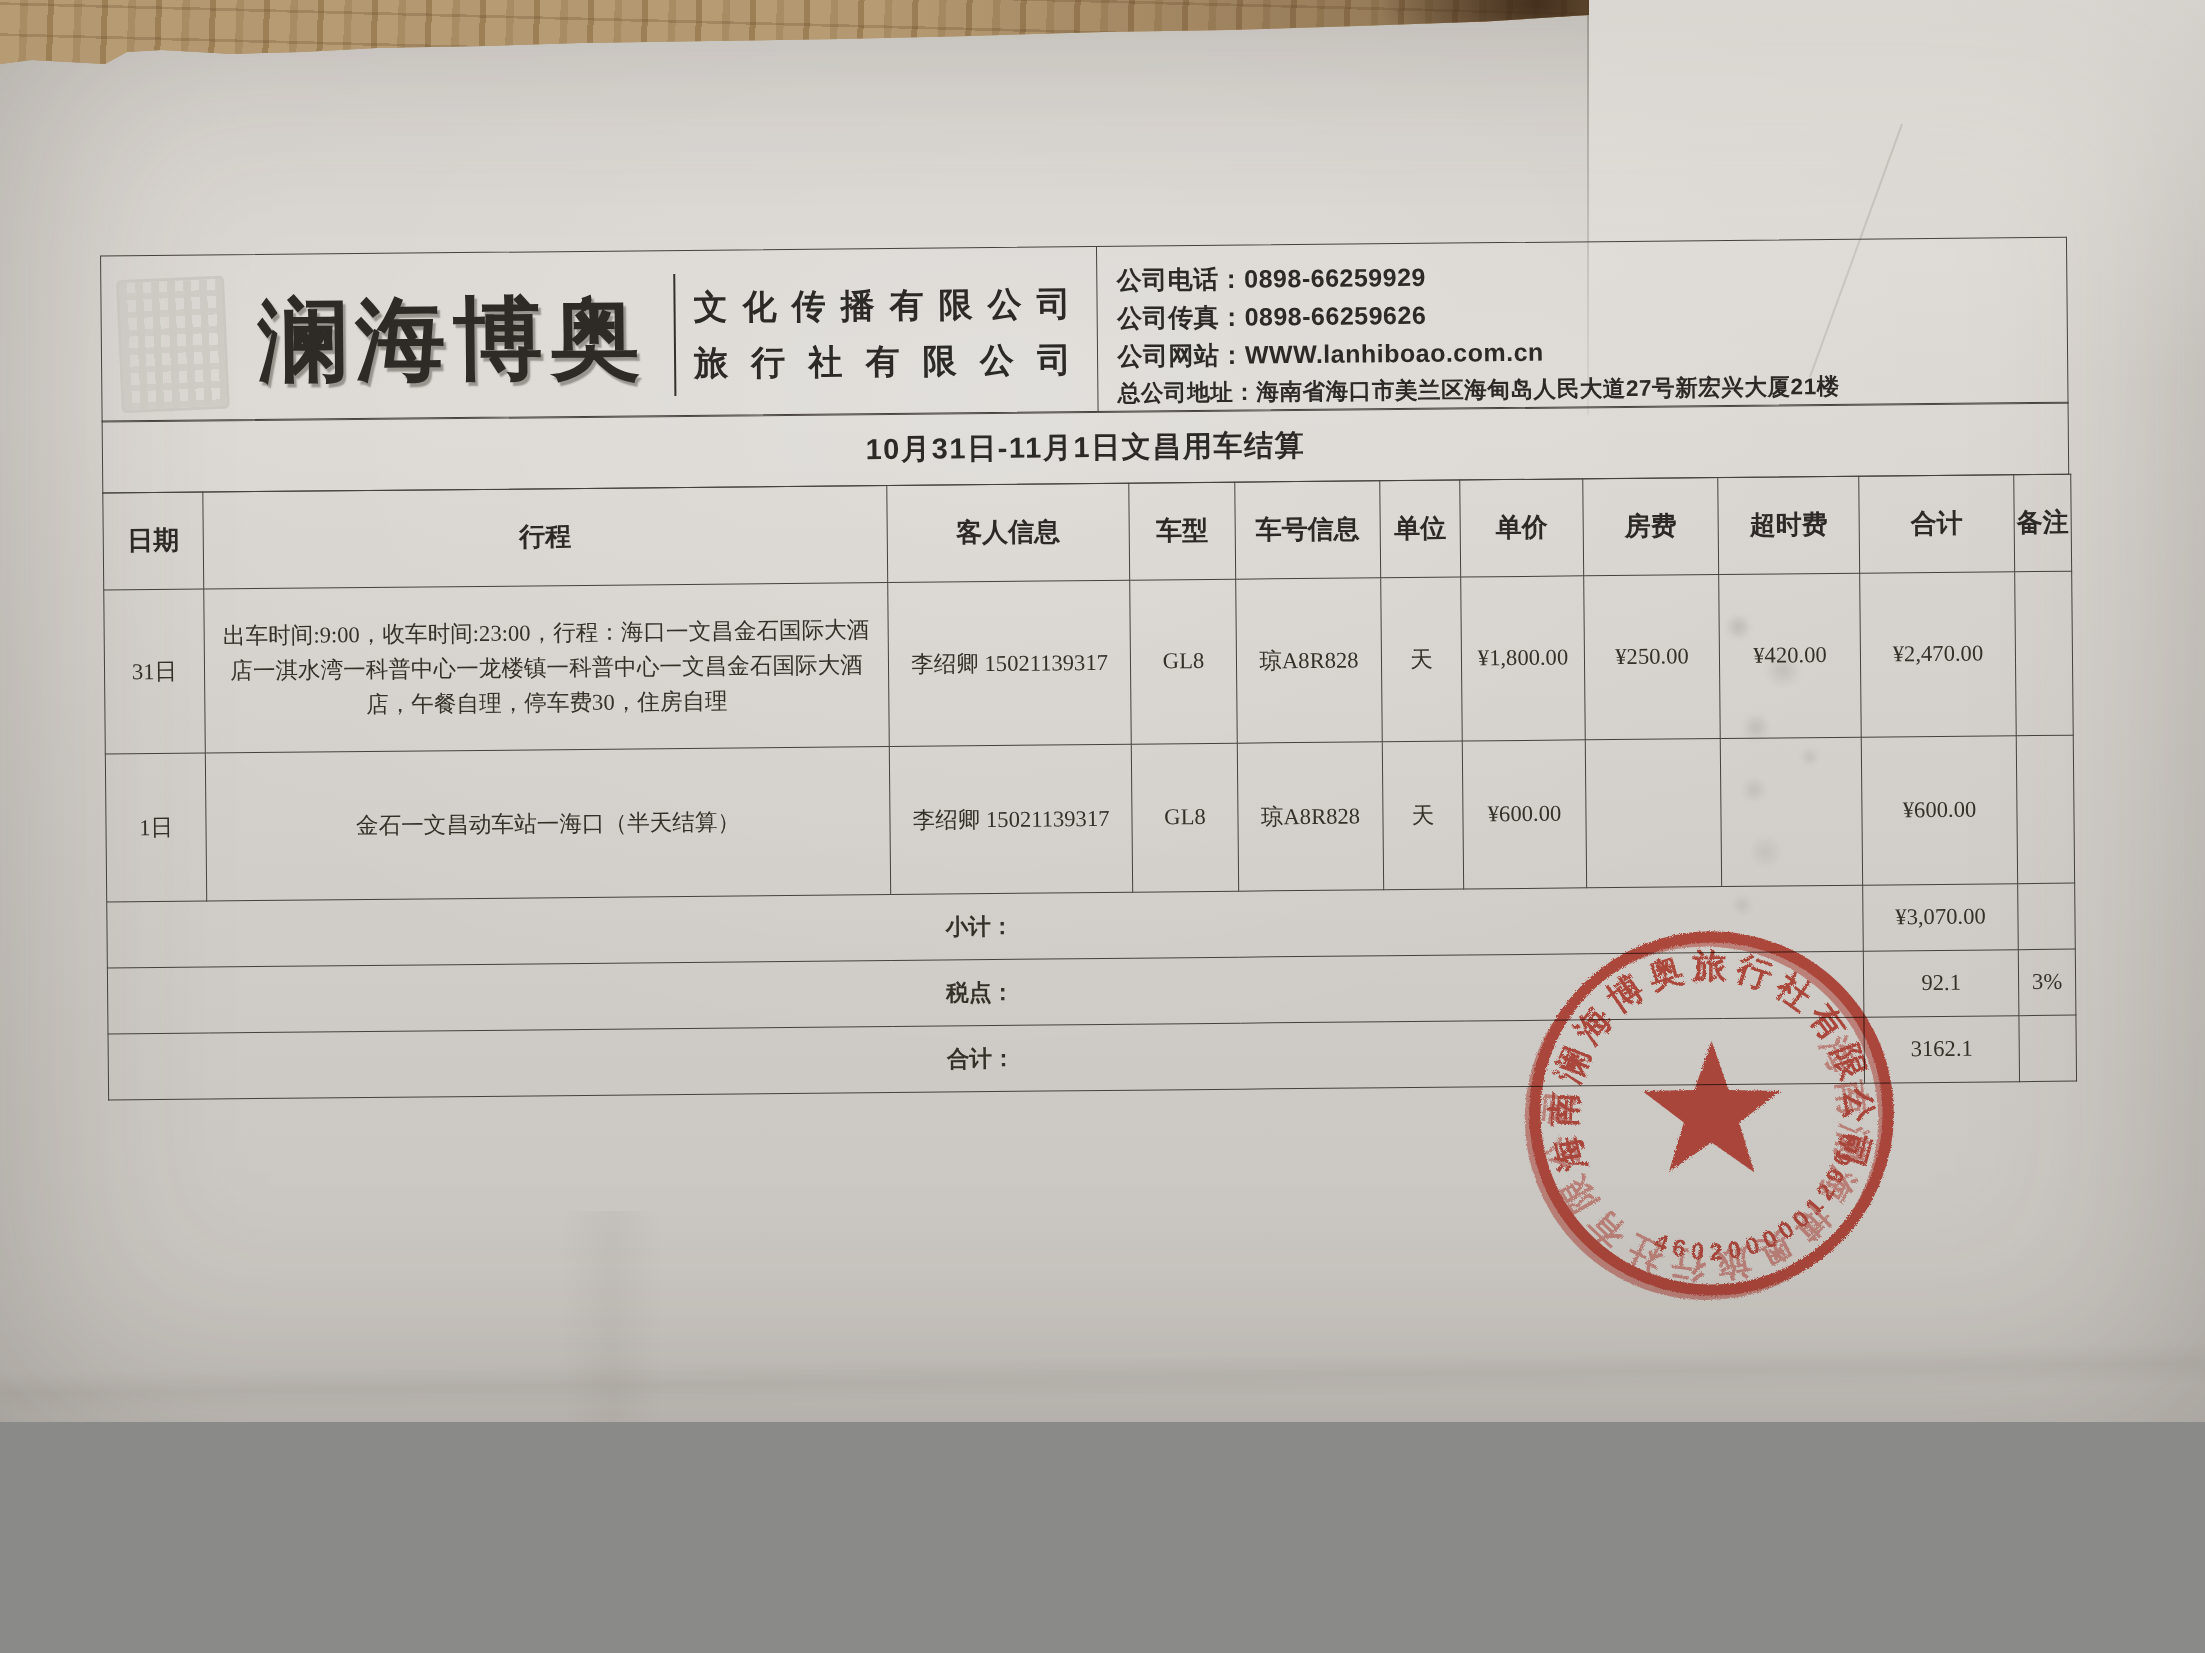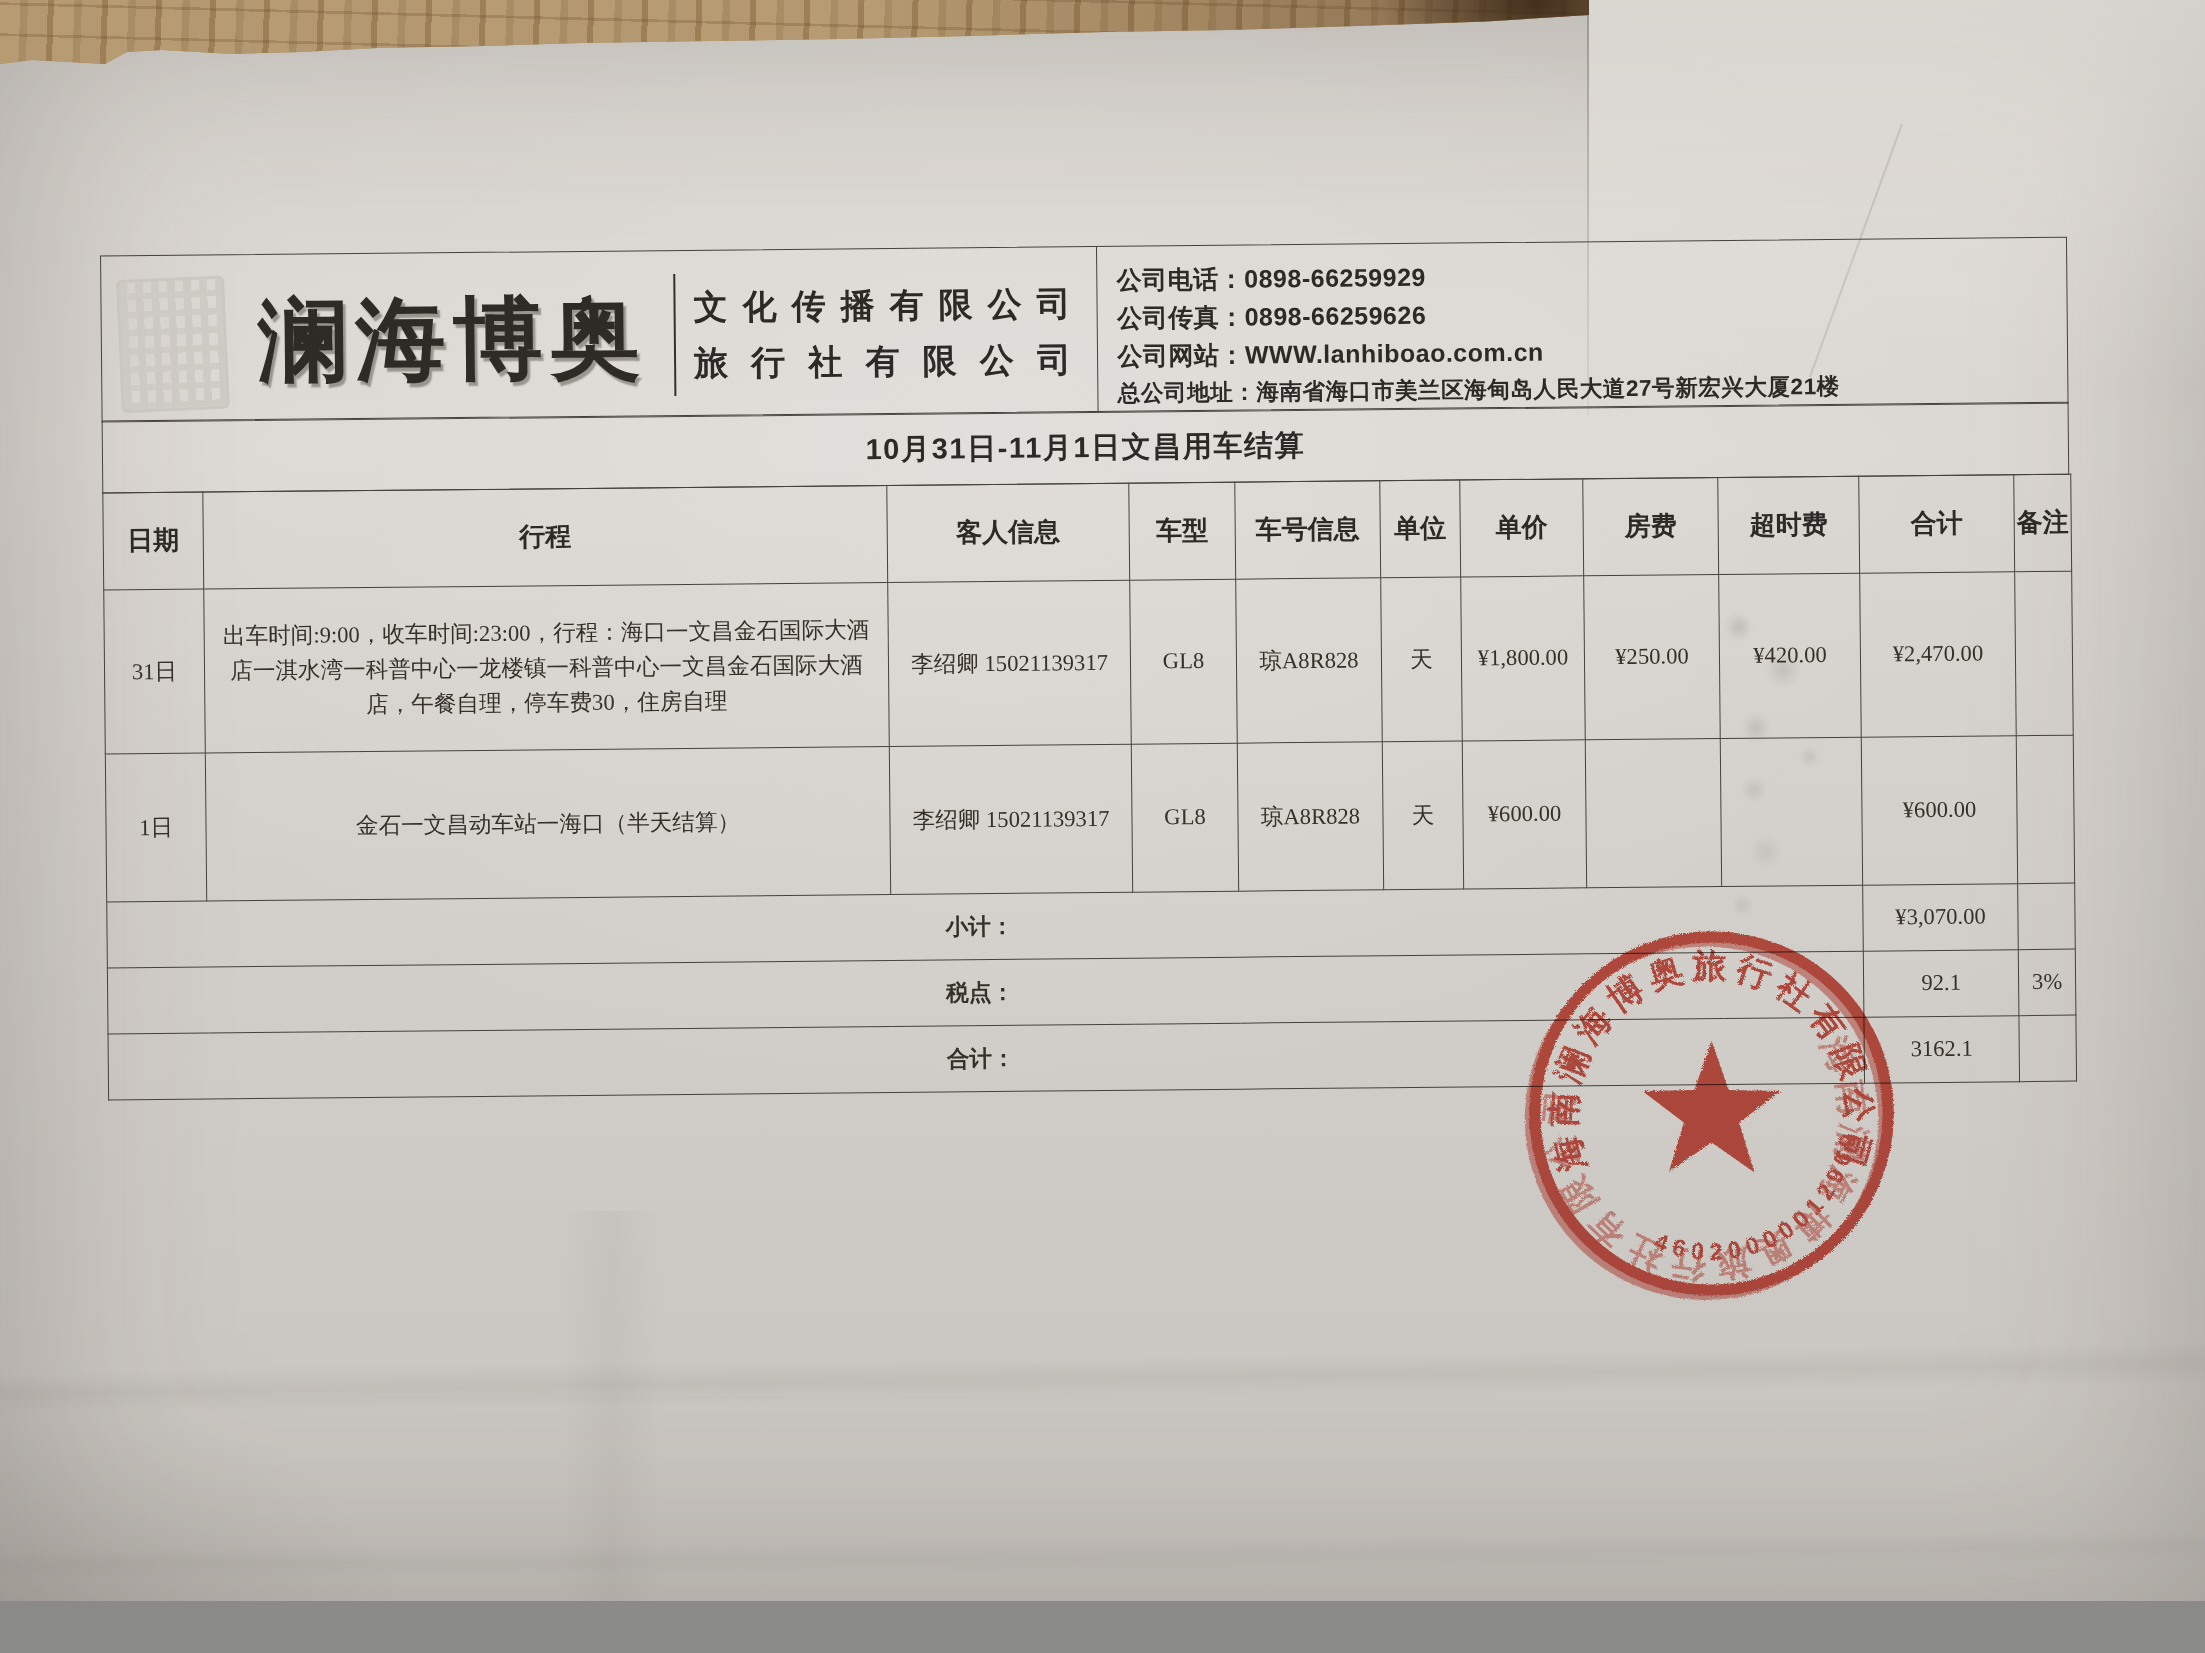--- a/index.html
+++ b/index.html
@@ -1,17 +1,17 @@
 <!DOCTYPE html>
 <html style="font-size:8.6px"><head>
 <meta charset="utf-8">
 <style>
   html,body{margin:0;padding:0;background:#8a8a88;}
   .photo{
-    position:relative;width:2205px;height:1601px;overflow:hidden;
+    position:relative;width:2205px;height:1422px;overflow:hidden;
     background:
       radial-gradient(ellipse 1400px 969px at 45% 28%, rgba(255,255,255,.18), rgba(255,255,255,0) 70%),
       linear-gradient(180deg,#d6d2cd 0%,#dad6d1 28%,#d3cfca 55%,#ccc8c3 80%,#c8c4bf 100%);
     font-family:"Liberation Sans","DejaVu Sans",sans-serif;
   }
   .vignette{position:absolute;inset:0;box-shadow:inset 0 0 226px rgba(60,55,48,.28);pointer-events:none;}
 
   
   .wood{
     position:absolute;left:0;top:0;width:1589px;height:81px;

